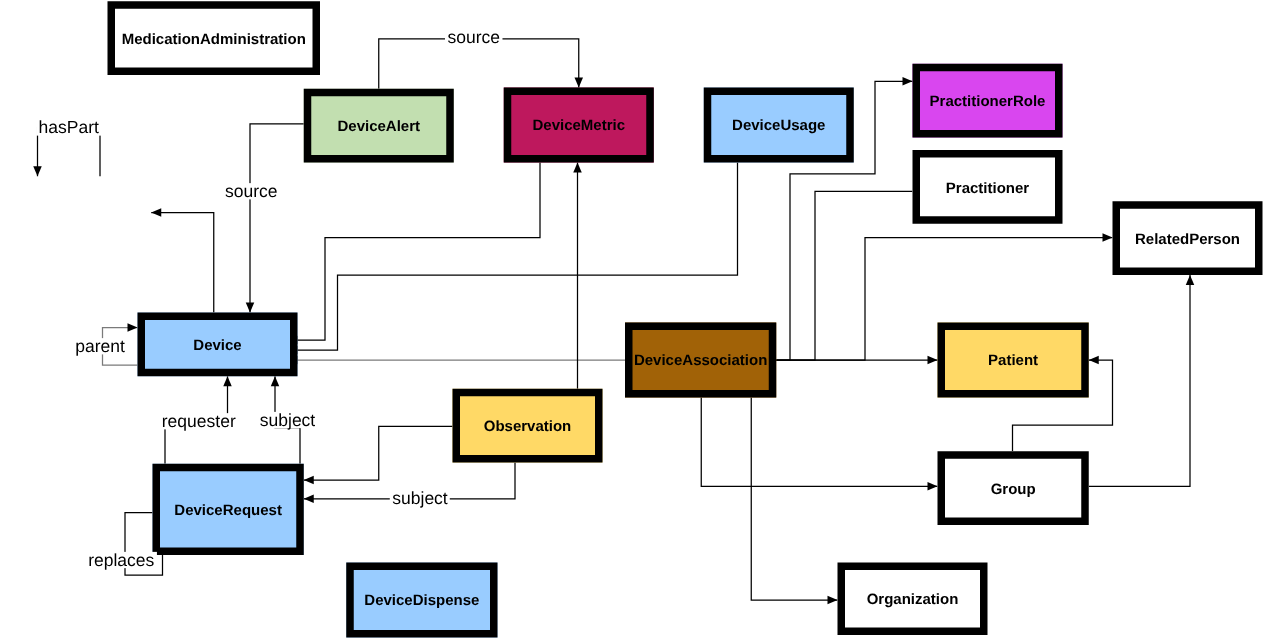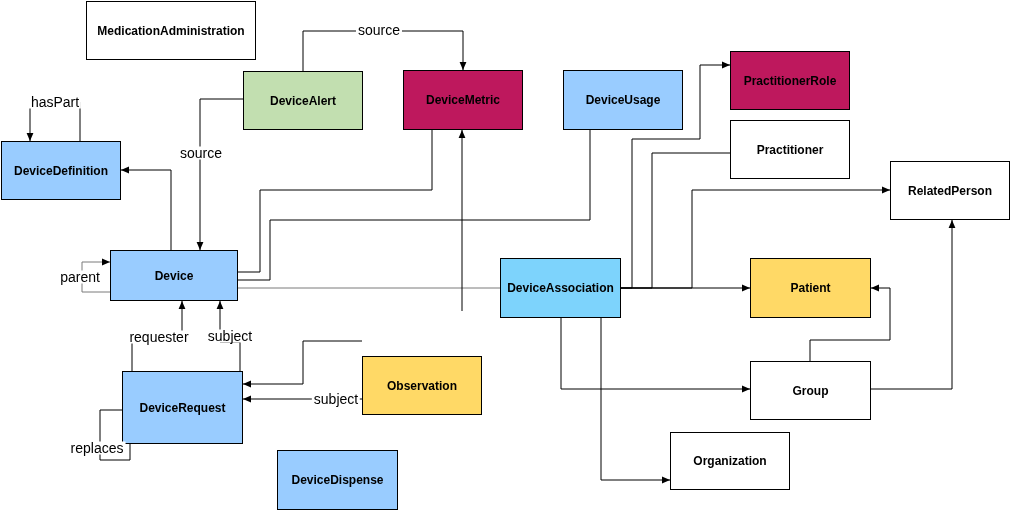--- a/index.html
+++ b/index.html
@@ -10,21 +10,21 @@
     overflow:hidden;
     font-family:"Liberation Sans", sans-serif;
   }
   #edge-layer {
     position:absolute; left:0; top:0; width:1011px; height:511px;
     z-index:1;
   }
   .node {
     position:absolute;
     box-sizing:border-box;
-    border:1px solid #000000;
+    border:6px solid #000000;
     display:flex; align-items:center; justify-content:center;
     font-weight:bold; font-size:12px; color:#000000;
     text-align:center;
     z-index:2;
     white-space:nowrap;
   }
   .edge-label {
     position:absolute;
     transform:translate(-50%,-50%);
     background:#ffffff;
@@ -73,25 +73,24 @@
     <div class="edge-label" style="left: 55px; top: 102px;">hasPart</div>
     <div class="edge-label" style="left: 80px; top: 277px;">parent</div>
     <div class="edge-label" style="left: 336px; top: 399px;">subject</div>
     <div class="edge-label" style="left: 159px; top: 337px;">requester</div>
     <div class="edge-label" style="left: 230px; top: 336px;">subject</div>
     <div class="edge-label" style="left: 97px; top: 448px;">replaces</div>
     <div class="node" style="left: 86px; top: 1px; width: 170px; height: 59px; background: rgb(255, 255, 255); border-color: rgb(0, 0, 0);">MedicationAdministration</div>
     <div class="node" style="left: 243px; top: 71px; width: 120px; height: 59px; background: rgb(194, 223, 176); border-color: rgb(0, 0, 0);">DeviceAlert</div>
     <div class="node" style="left: 403px; top: 70px; width: 120px; height: 60px; background: #be185d; border-color: rgb(0, 0, 0);">DeviceMetric</div>
     <div class="node" style="left: 563px; top: 70px; width: 120px; height: 60px; background: rgb(153, 204, 255); border-color: rgb(0, 0, 0);">DeviceUsage</div>
-    <div class="node" style="left: 730px; top: 51px; width: 120px; height: 59px; background: #be185d; border-color: rgb(0, 0, 0);">PractitionerRole</div>
+    <div class="node" style="left: 730px; top: 51px; width: 120px; height: 59px; background: #d946ef; border-color: rgb(0, 0, 0);">PractitionerRole</div>
     <div class="node" style="left: 890px; top: 161px; width: 120px; height: 59px; background: rgb(255, 255, 255); border-color: rgb(0, 0, 0);">RelatedPerson</div>
     <div class="node" style="left: 730px; top: 120px; width: 120px; height: 59px; background: rgb(255, 255, 255); border-color: rgb(0, 0, 0);">Practitioner</div>
-    <div class="node" style="left: 1px; top: 141px; width: 120px; height: 59px; background: rgb(153, 204, 255); border-color: rgb(0, 0, 0);">DeviceDefinition</div>
     <div class="node" style="left: 110px; top: 250px; width: 128px; height: 51px; background: rgb(153, 204, 255); border-color: rgb(0, 0, 0);">Device</div>
-    <div class="node" style="left: 500px; top: 258px; width: 121px; height: 60px; background: #7dd3fc; border-color: rgb(0, 0, 0);">DeviceAssociation</div>
+    <div class="node" style="left: 500px; top: 258px; width: 121px; height: 60px; background: #a16207; border-color: rgb(0, 0, 0);">DeviceAssociation</div>
     <div class="node" style="left: 750px; top: 258px; width: 121px; height: 60px; background: rgb(255, 217, 102); border-color: rgb(0, 0, 0); text-align: right;">Patient</div>
-    <div class="node" style="left: 362px; top: 311px; width: 120px; height: 59px; background: rgb(255, 217, 102); border-color: rgb(0, 0, 0); margin-top: 45px;">Observation</div>
+    <div class="node" style="left: 362px; top: 311px; width: 120px; height: 59px; background: rgb(255, 217, 102); border-color: rgb(0, 0, 0);">Observation</div>
     <div class="node" style="left: 750px; top: 361px; width: 121px; height: 59px; background: rgb(255, 255, 255); border-color: rgb(0, 0, 0);">Group</div>
     <div class="node" style="left: 122px; top: 371px; width: 121px; height: 73px; background: rgb(153, 204, 255); border-color: rgb(0, 0, 0);">DeviceRequest</div>
     <div class="node" style="left: 261px; top: 450px; width: 121px; height: 60px; background: rgb(153, 204, 255); border-color: rgb(0, 0, 0); margin-left: 16px;">DeviceDispense</div>
-    <div class="node" style="left: 670px; top: 432px; width: 120px; height: 58px; background: rgb(255, 255, 255); border-color: rgb(0, 0, 0);">Organization</div>
+    <div class="node" style="left: 670px; top: 450px; width: 120px; height: 58px; background: rgb(255, 255, 255); border-color: rgb(0, 0, 0);">Organization</div>
   </div>
 
 </body></html>

